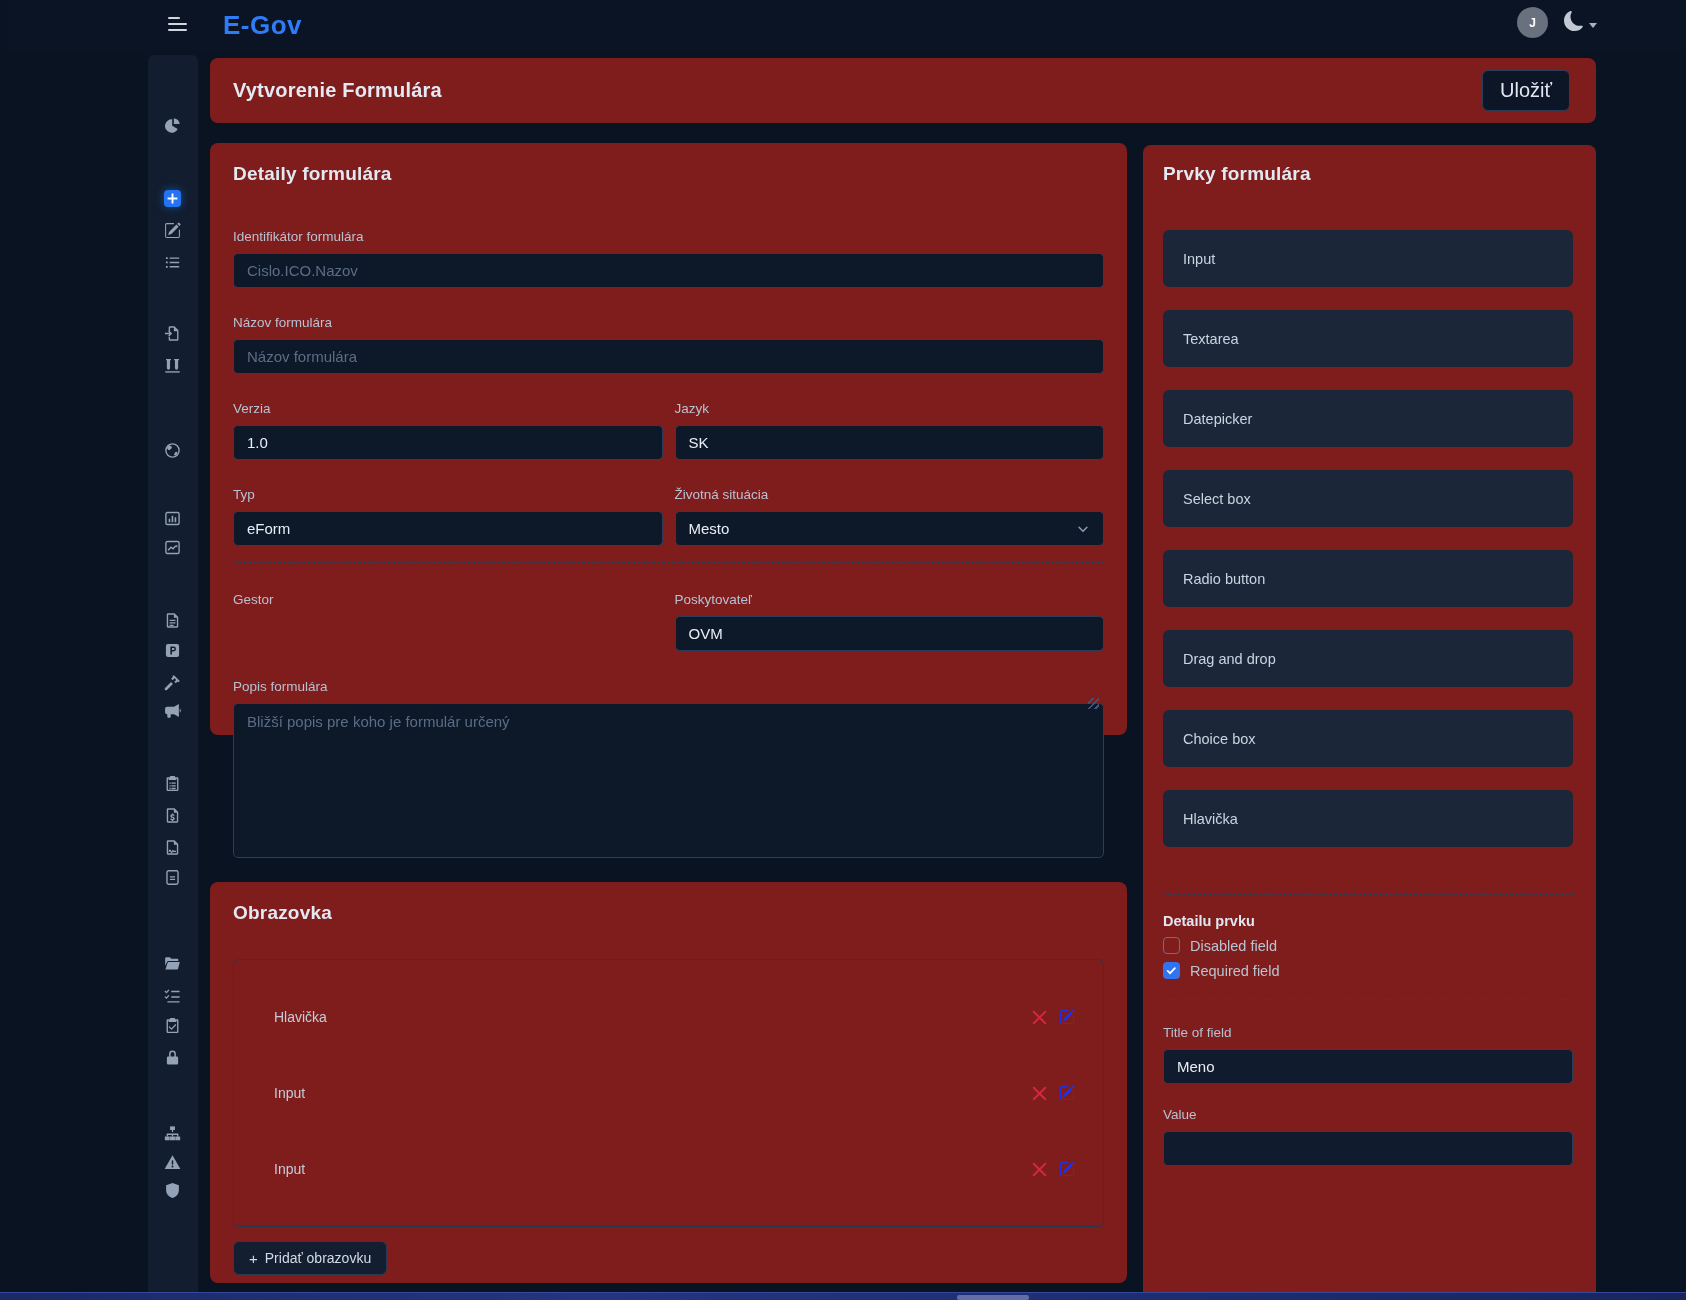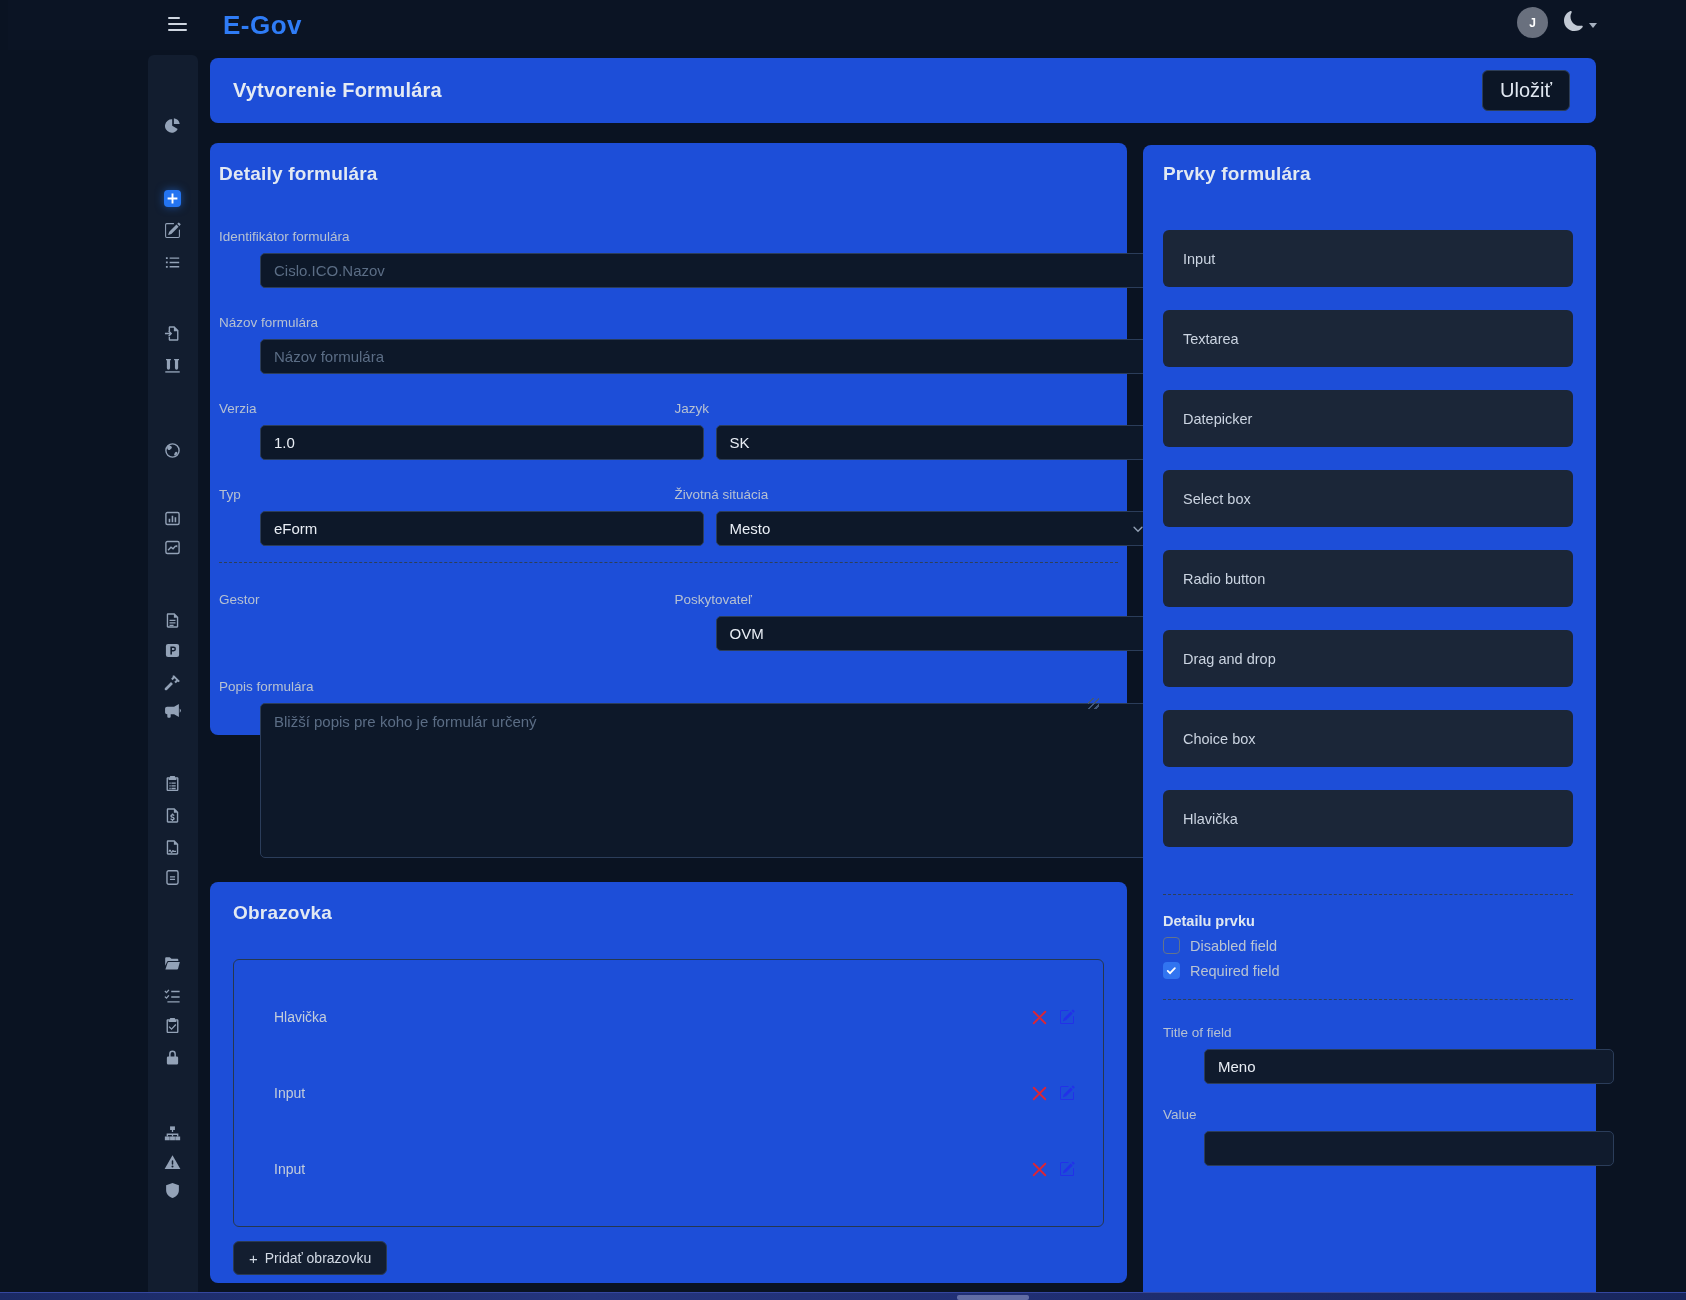--- a/index.html
+++ b/index.html
@@ -18,34 +18,34 @@
   .moon-wrap { position:absolute; left:1556px; top:11px; display:flex; align-items:center; gap:5px; cursor:pointer; }
   .caret { width:0; height:0; border-left:4px solid transparent; border-right:4px solid transparent; border-top:5px solid #a6b0bf; margin-top:8px; }
 
   
   .sidebar { position:absolute; left:148px; top:55px; width:50px; height:1245px; background:#121d2f; border-radius:6px 6px 0 0; }
   .s-icon { position:absolute; left:16px; width:17px; height:17px; color:#93a2b7; cursor:pointer; }
   .s-icon svg { width:17px; height:17px; display:block; }
   .s-icon.active { background:#2474f1; border-radius:4px; color:#fff; box-shadow:0 0 8px rgba(36,116,241,.55); }
 
   
-  .card { position:absolute; background:#1d4ed8; border-radius:8px; }
+  .card { position:absolute; background:#7f1d1d; border-radius:8px; }
   .header-card { left:210px; top:58px; width:1386px; height:65px; display:flex; align-items:center; justify-content:space-between; padding:0 26px 0 23px; }
   .page-title { font-size:20px; font-weight:700; color:#e4eaf3; letter-spacing:.2px; }
   .save-btn { background:#0c1626; border:1px solid #2c3d57; color:#e1e8f1; font-size:20px; padding:8px 17px; border-radius:6px; cursor:pointer; font-family:inherit; }
 
-  .details-card { left:210px; top:143px; width:917px; height:592px; padding:20px 9px; }
+  .details-card { left:210px; top:143px; width:917px; height:592px; padding:20px 23px; }
   .screen-card { left:210px; top:882px; width:917px; height:401px; padding:20px 23px; }
   .right-card { left:1143px; top:145px; width:453px; height:1147px; padding:18px 23px 20px 20px; border-radius:8px 8px 0 0; }
 
   .card-heading { font-size:19px; font-weight:700; color:#e2e9f2; letter-spacing:.2px; }
 
   
   .fld-label { font-size:13.5px; color:#b6c1d2; margin-bottom:9px; display:block; }
-  .inp, .sel, .txa { width:100%; background:#0d1829; border:1px solid #2b3d5a; border-radius:5px; color:#e9eef5; font-size:15px; font-family:inherit; padding:0 13px; outline:none;margin-left:41px; }
+  .inp, .sel, .txa { width:100%; background:#0d1829; border:1px solid #2b3d5a; border-radius:5px; color:#e9eef5; font-size:15px; font-family:inherit; padding:0 13px; outline:none; }
   .inp { height:35px; }
   .inp::placeholder, .txa::placeholder { color:#5b6d85; opacity:1; }
   .sel { height:35px; display:flex; align-items:center; justify-content:space-between; cursor:pointer; }
   .txa { height:155px; padding:9px 13px; resize:none; position:relative; display:block; }
   .grip { position:absolute; right:28px; bottom:26px; width:11px; height:11px; background:
      repeating-linear-gradient(135deg, transparent 0 3px, #42587a 3px 4.5px); pointer-events:none; }
   .two-col { display:grid; grid-template-columns:1fr 1fr; column-gap:12px; }
   .mb-id { margin-bottom:27px; }
   .dashed { border:none; border-top:1px dashed #2e4059; height:0; }
 

